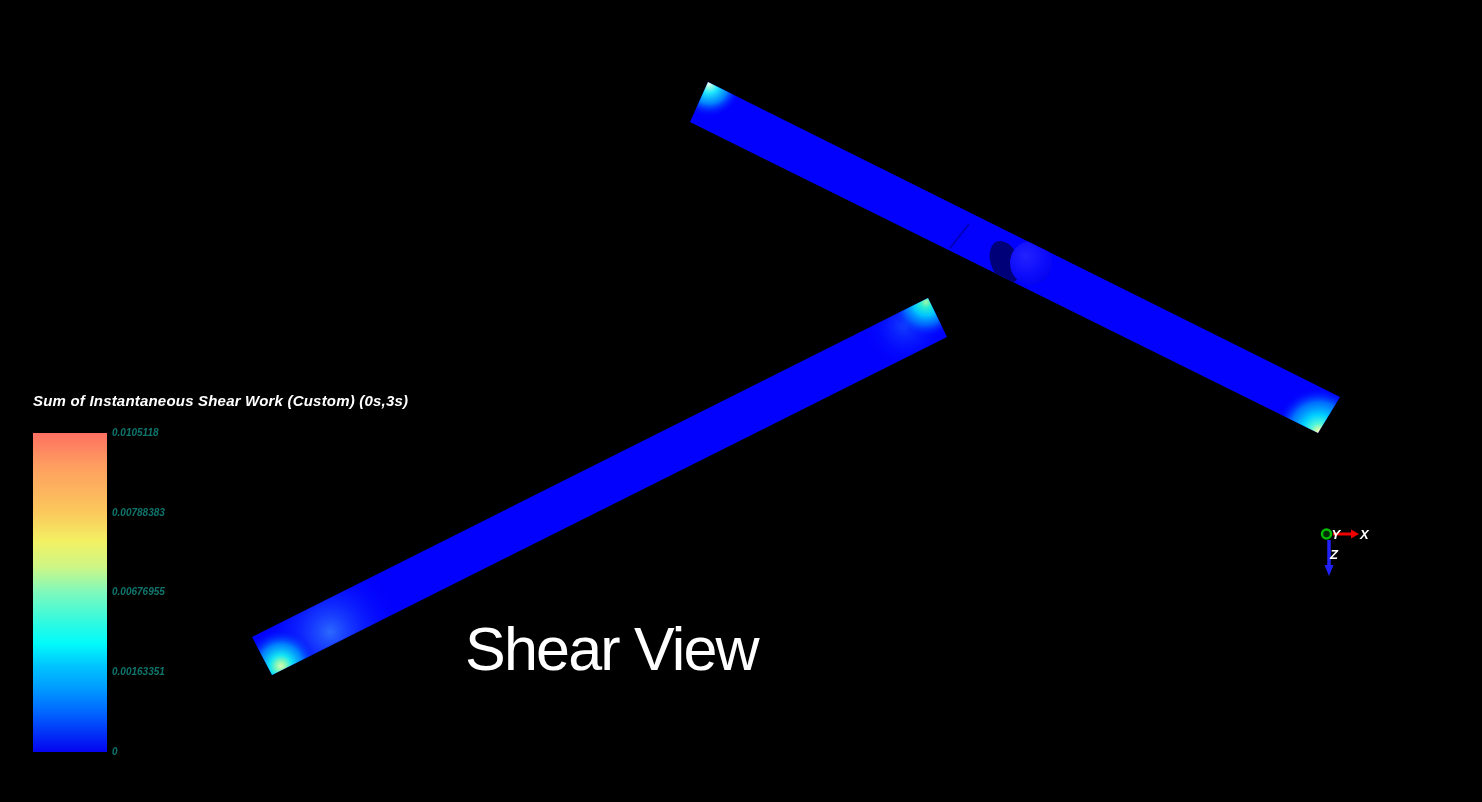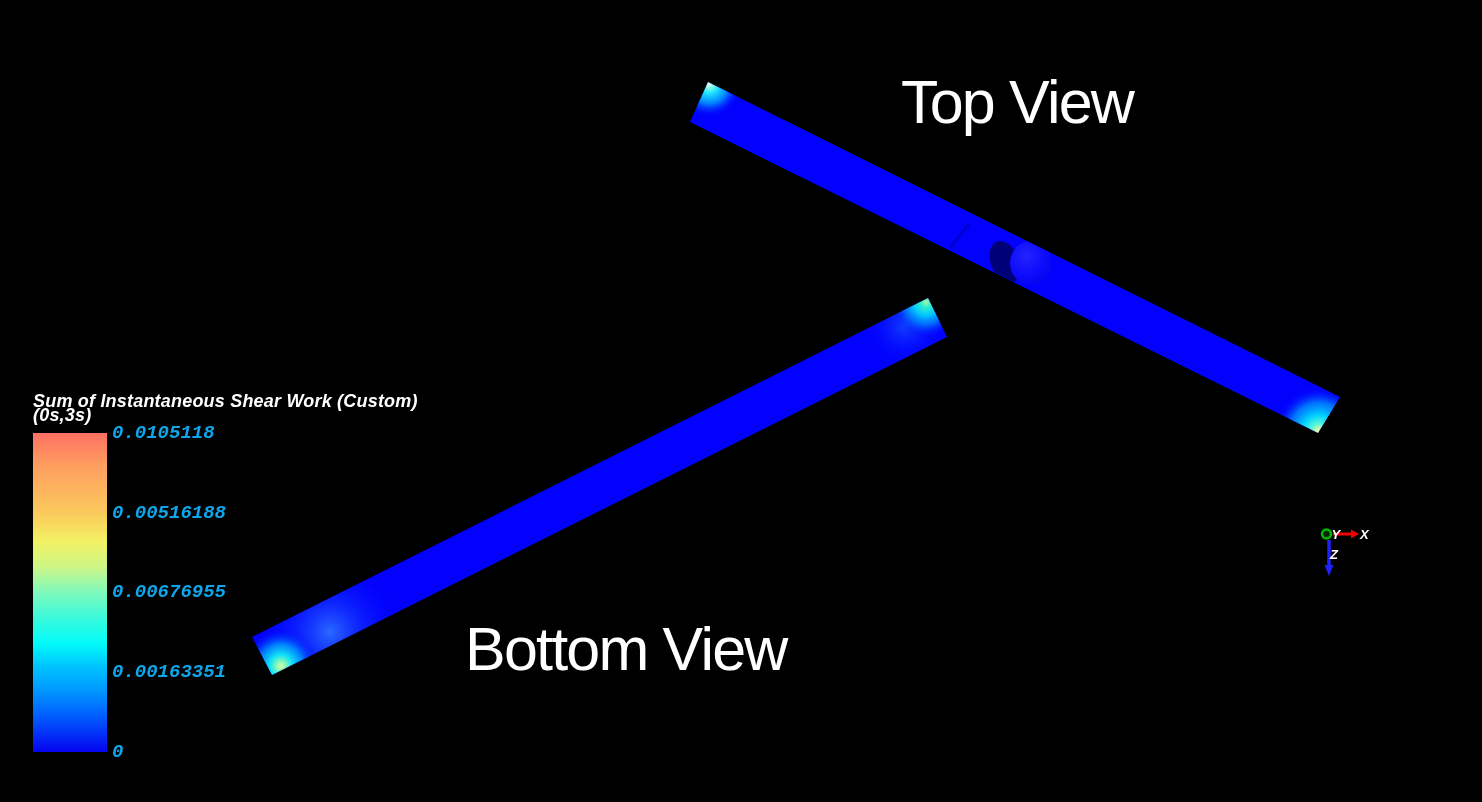--- a/index.html
+++ b/index.html
@@ -20,41 +20,40 @@
     white-space:nowrap;
     line-height:1;
   }
   #top-view-label{left:901px;top:72px;}
   #bottom-view-label{left:465px;top:619px;}
   .legend{position:absolute;left:0;top:0;}
   .legend-title{
     position:absolute;left:33px;top:394px;
     width:400px;
     color:#fff;
-    font-size:18px;
+    font-size:15px;
     font-weight:bold;
     font-style:italic;
     line-height:14px;
     letter-spacing:0.2px;
   }
   .colorbar{
     position:absolute;left:33px;top:433px;
     width:74px;height:319px;
     
     background:linear-gradient(#FE7062,#0403EF);
   }
   .cb-tick{
     position:absolute;left:112px;
-    color:#0ea5e9;
-    font-size:19px;
+    color:#0f766e;
+    font-size:10px;
     font-weight:bold;
     font-style:italic;
     white-space:nowrap;
     line-height:14px;
-    font-family:Liberation Mono, monospace;
   }
   .cb-tick.t0{top:426px;}
   .cb-tick.t1{top:506px;}
   .cb-tick.t2{top:585px;}
   .cb-tick.t3{top:665px;}
   .cb-tick.t4{top:745px;}
   .triad-label{
     font-family:"Liberation Sans", sans-serif;
     font-size:13px;
     font-weight:bold;
@@ -156,28 +155,27 @@
       <polygon points="1351,529.5 1359,534 1351,538.5" fill="#f20000"></polygon>
       <line x1="1329" y1="540" x2="1329" y2="566" stroke="#2020fa" stroke-width="3.5"></line>
       <polygon points="1324.5,565 1333.5,565 1329,576" fill="#2020fa"></polygon>
       <circle cx="1326.5" cy="534" r="4.5" fill="#062806" stroke="#00ba00" stroke-width="2.5"></circle>
       <text class="triad-label" x="1331.5" y="539">Y</text>
       <text class="triad-label" x="1360" y="539">X</text>
       <text class="triad-label" x="1330" y="559">Z</text>
     </g>
   </svg>
 
-  <div class="view-label" id="top-view-label">Top View</div>
-  <div class="view-label" id="bottom-view-label">Bottom View</div>
+  <div class="view-label" id="bottom-view-label">Shear View</div>
 
   <div class="legend">
     <div class="legend-title">
       <div>Sum of Instantaneous Shear Work (Custom) (0s,3s)</div>
     </div>
     <div class="colorbar" style="background: linear-gradient(rgb(254, 112, 98) 0%, rgb(254, 157, 96) 10%, rgb(251, 201, 92) 25%, rgb(242, 241, 99) 34%, rgb(205, 246, 134) 42%, rgb(126, 249, 188) 50%, rgb(43, 250, 227) 60%, rgb(2, 251, 250) 66%, rgb(0, 196, 255) 73%, rgb(0, 156, 255) 80%, rgb(0, 99, 255) 88%, rgb(4, 3, 239) 100%);"></div>
     <span class="cb-tick t0">0.0105118</span>
-    <span class="cb-tick t1">0.00516188</span>
+    <span class="cb-tick t1">0.00788383</span>
     <span class="cb-tick t2">0.00676955</span>
     <span class="cb-tick t3">0.00163351</span>
     <span class="cb-tick t4">0</span>
   </div>
 
 </div>
 
 </body></html>

